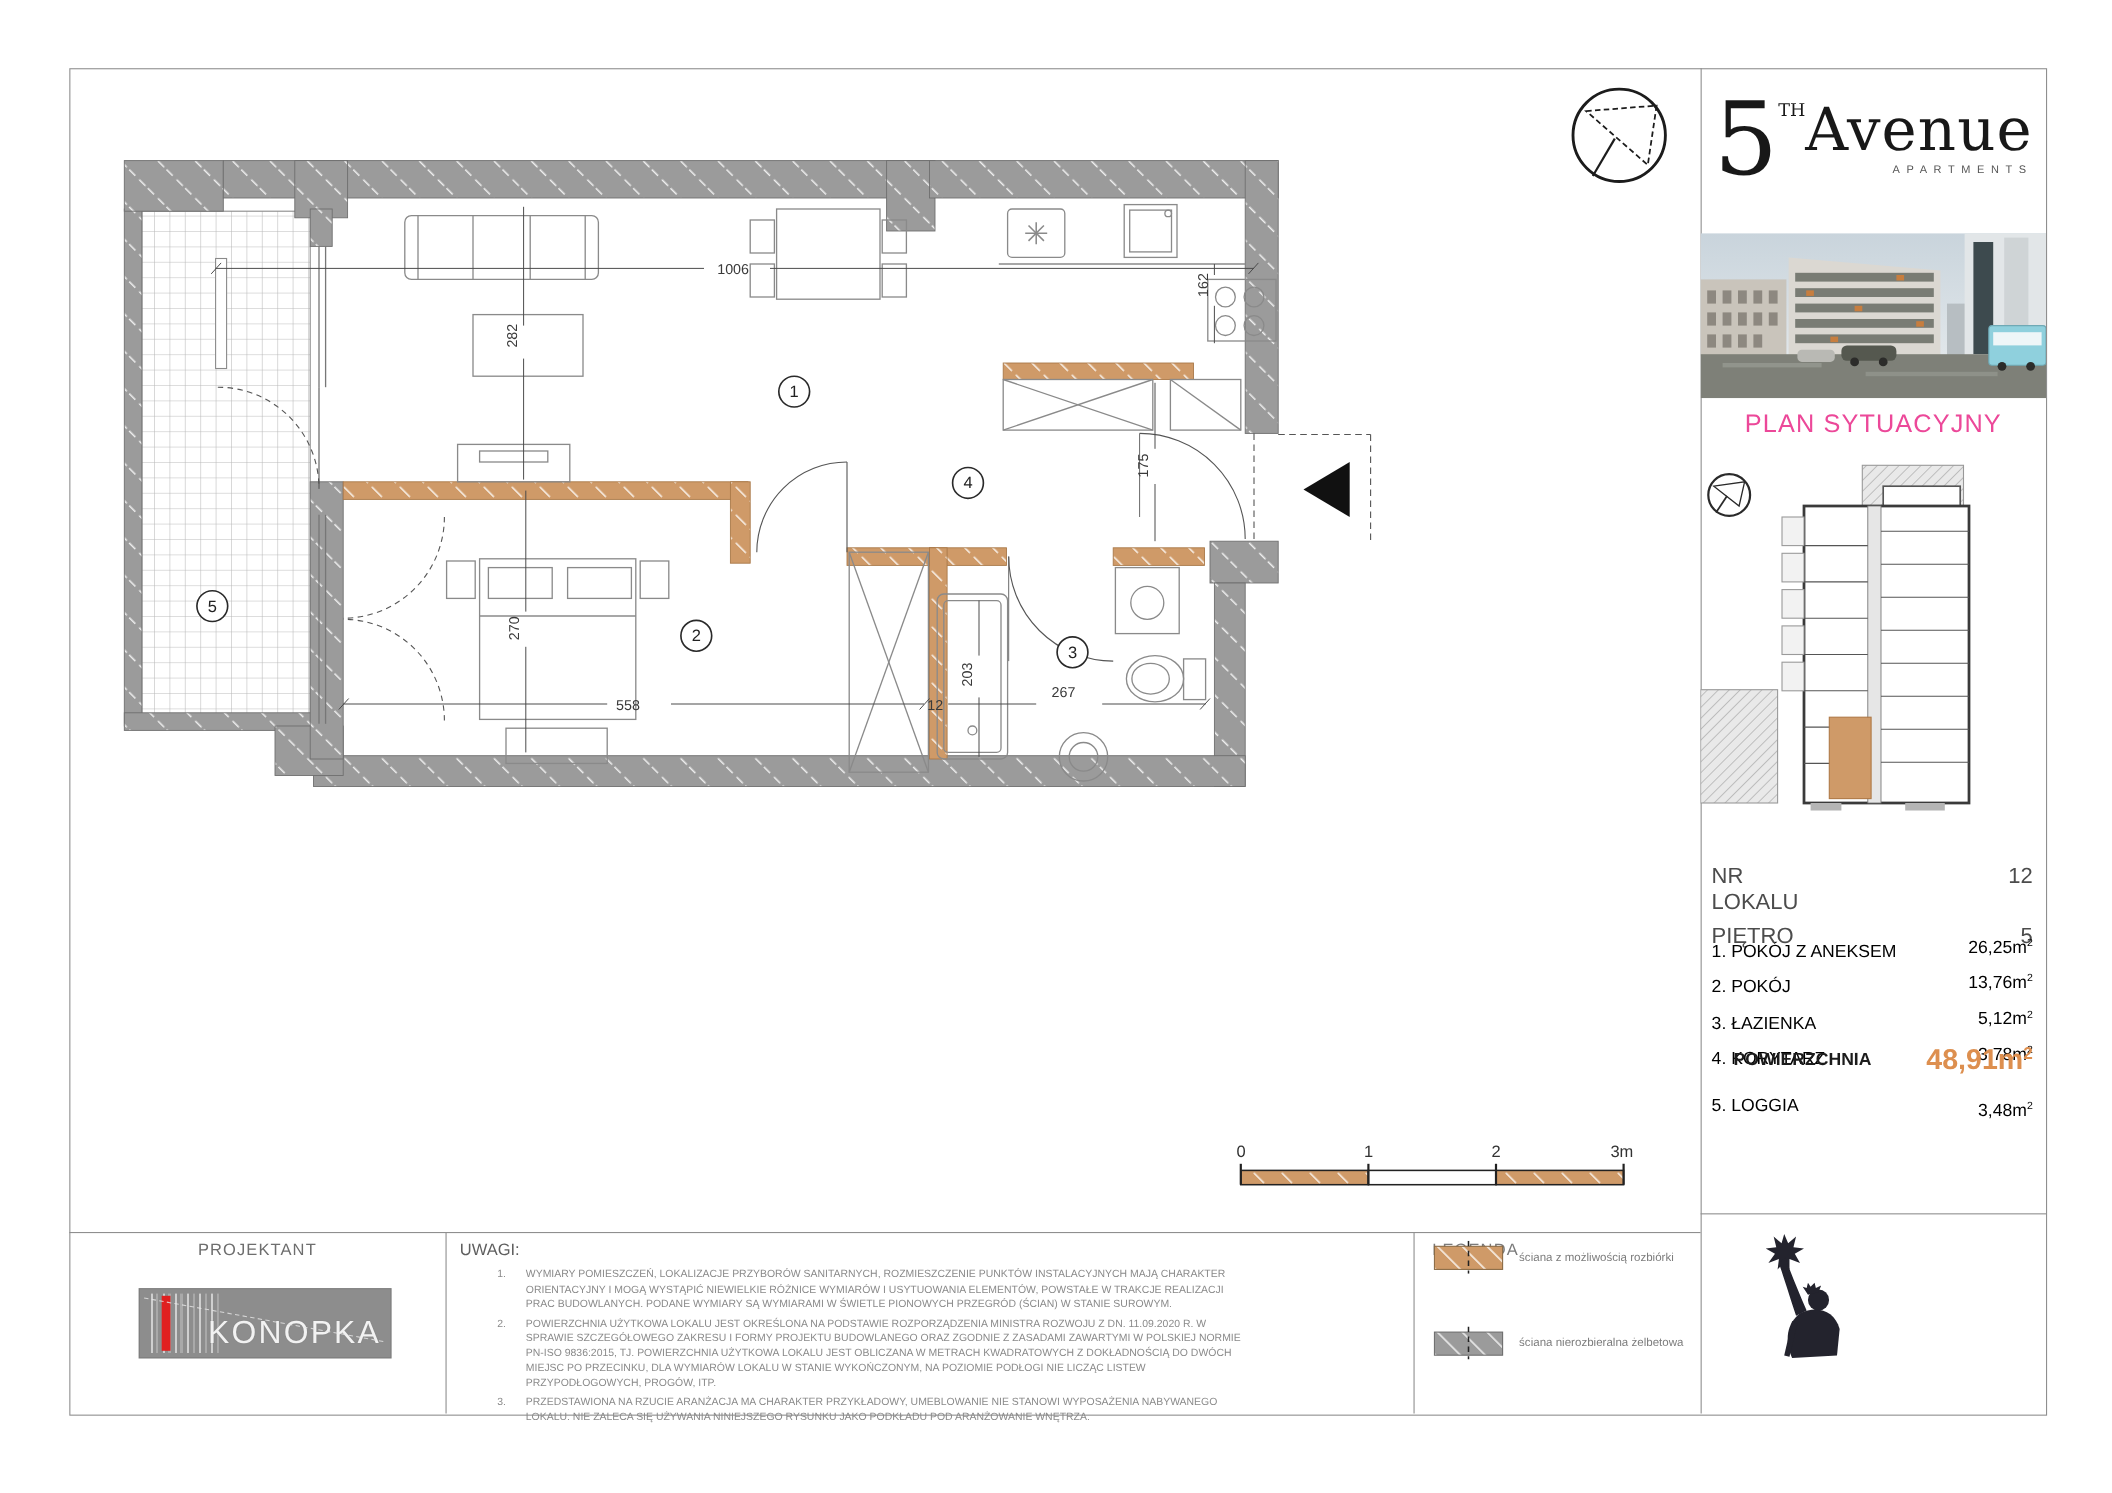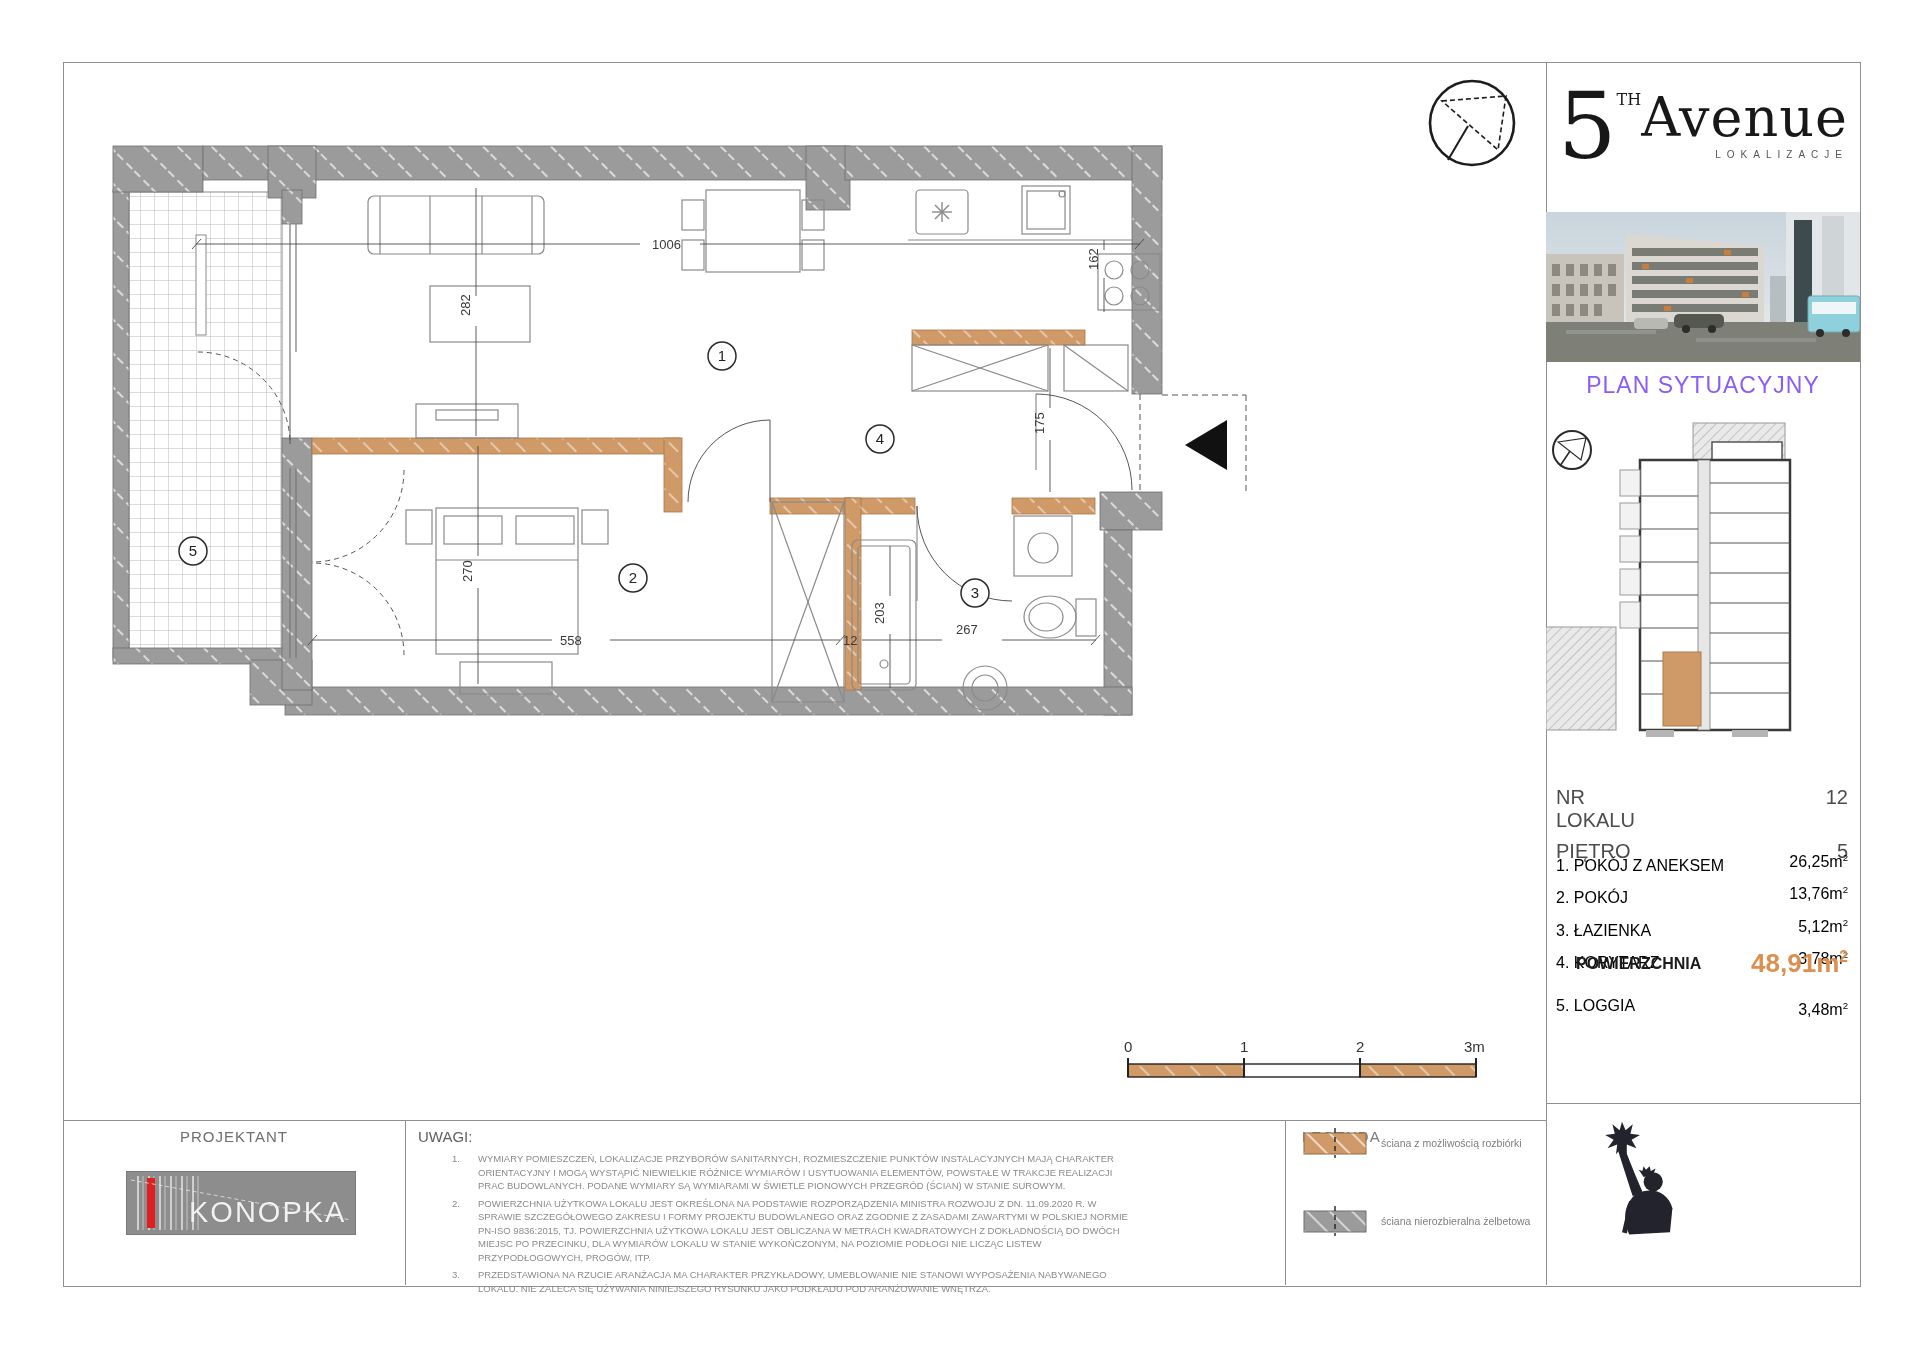--- a/index.html
+++ b/index.html
@@ -10,21 +10,21 @@
   .frame{left:63px;top:62px;width:1796px;height:1223px;border:1px solid #8f8f8f;}
   .vline{width:1px;background:#8f8f8f;}
   .hline{height:1px;background:#8f8f8f;}
   
   .brand{left:1546px;top:84px;width:314px;height:120px;display:flex;align-items:flex-start;justify-content:center;}
   .brand-five{font-family:"DejaVu Serif","Liberation Serif",serif;font-size:92px;line-height:86px;color:#181818;}
   .brand-th{font-family:"DejaVu Serif",serif;font-size:16px;color:#181818;vertical-align:top;position:relative;top:6px;}
   .brand-name{font-family:"DejaVu Serif","Liberation Serif",serif;font-size:54px;color:#181818;letter-spacing:1px;position:relative;top:2px;}
   .brand-sub{font-size:10px;letter-spacing:6px;color:#555;text-align:right;margin-top:2px;}
   .photo{left:1546px;top:212px;width:314px;height:150px;}
-  .siteplan-title{left:1546px;top:372px;width:314px;text-align:center;font-size:23px;color:#8b5cf6;letter-spacing:1px;}
+  .siteplan-title{left:1546px;top:372px;width:314px;text-align:center;font-size:23px;color:#ec4899;letter-spacing:1px;}
   .site-svg{left:1546px;top:415px;}
   .mini-compass{left:1550px;top:428px;}
   .info{left:1556px;width:292px;font-size:20px;color:#4c4c4c;}
   .inforow{display:flex;justify-content:space-between;}
   .roomrow{display:flex;justify-content:space-between;font-size:16px;color:#000000;line-height:28px;gap:12px;}
   .roomrow .val{position:relative;top:-8px;}
   .total-label{font-weight:bold;color:#1c1c1c;font-size:16px;}
   .total-val{font-weight:bold;font-size:26px;color:#DD8F4F;}
   sup{font-size:60%;}
   
@@ -272,21 +272,21 @@
     <text class="scale-txt" x="1356" y="1052">2</text>
     <text class="scale-txt" x="1464" y="1052">3m</text>
   </g>
 </svg>
 
 <div class="abs brand">
   <span class="brand-five">5</span>
   <span class="brand-th">TH</span>
   <span style="display:inline-block;">
     <span class="brand-name">Avenue</span>
-    <div class="brand-sub">LOKALIZACJE</div>
+    <div class="brand-sub">APARTMENTS</div>
   </span>
 </div>
 
 <svg class="abs photo" viewBox="0 0 314 150">
   <defs>
     <linearGradient id="sky" x1="0" y1="0" x2="0" y2="1">
       <stop offset="0" stop-color="#c9d4dc"></stop>
         <stop offset="1" stop-color="#e9edef"></stop>
     </linearGradient>
   </defs>

